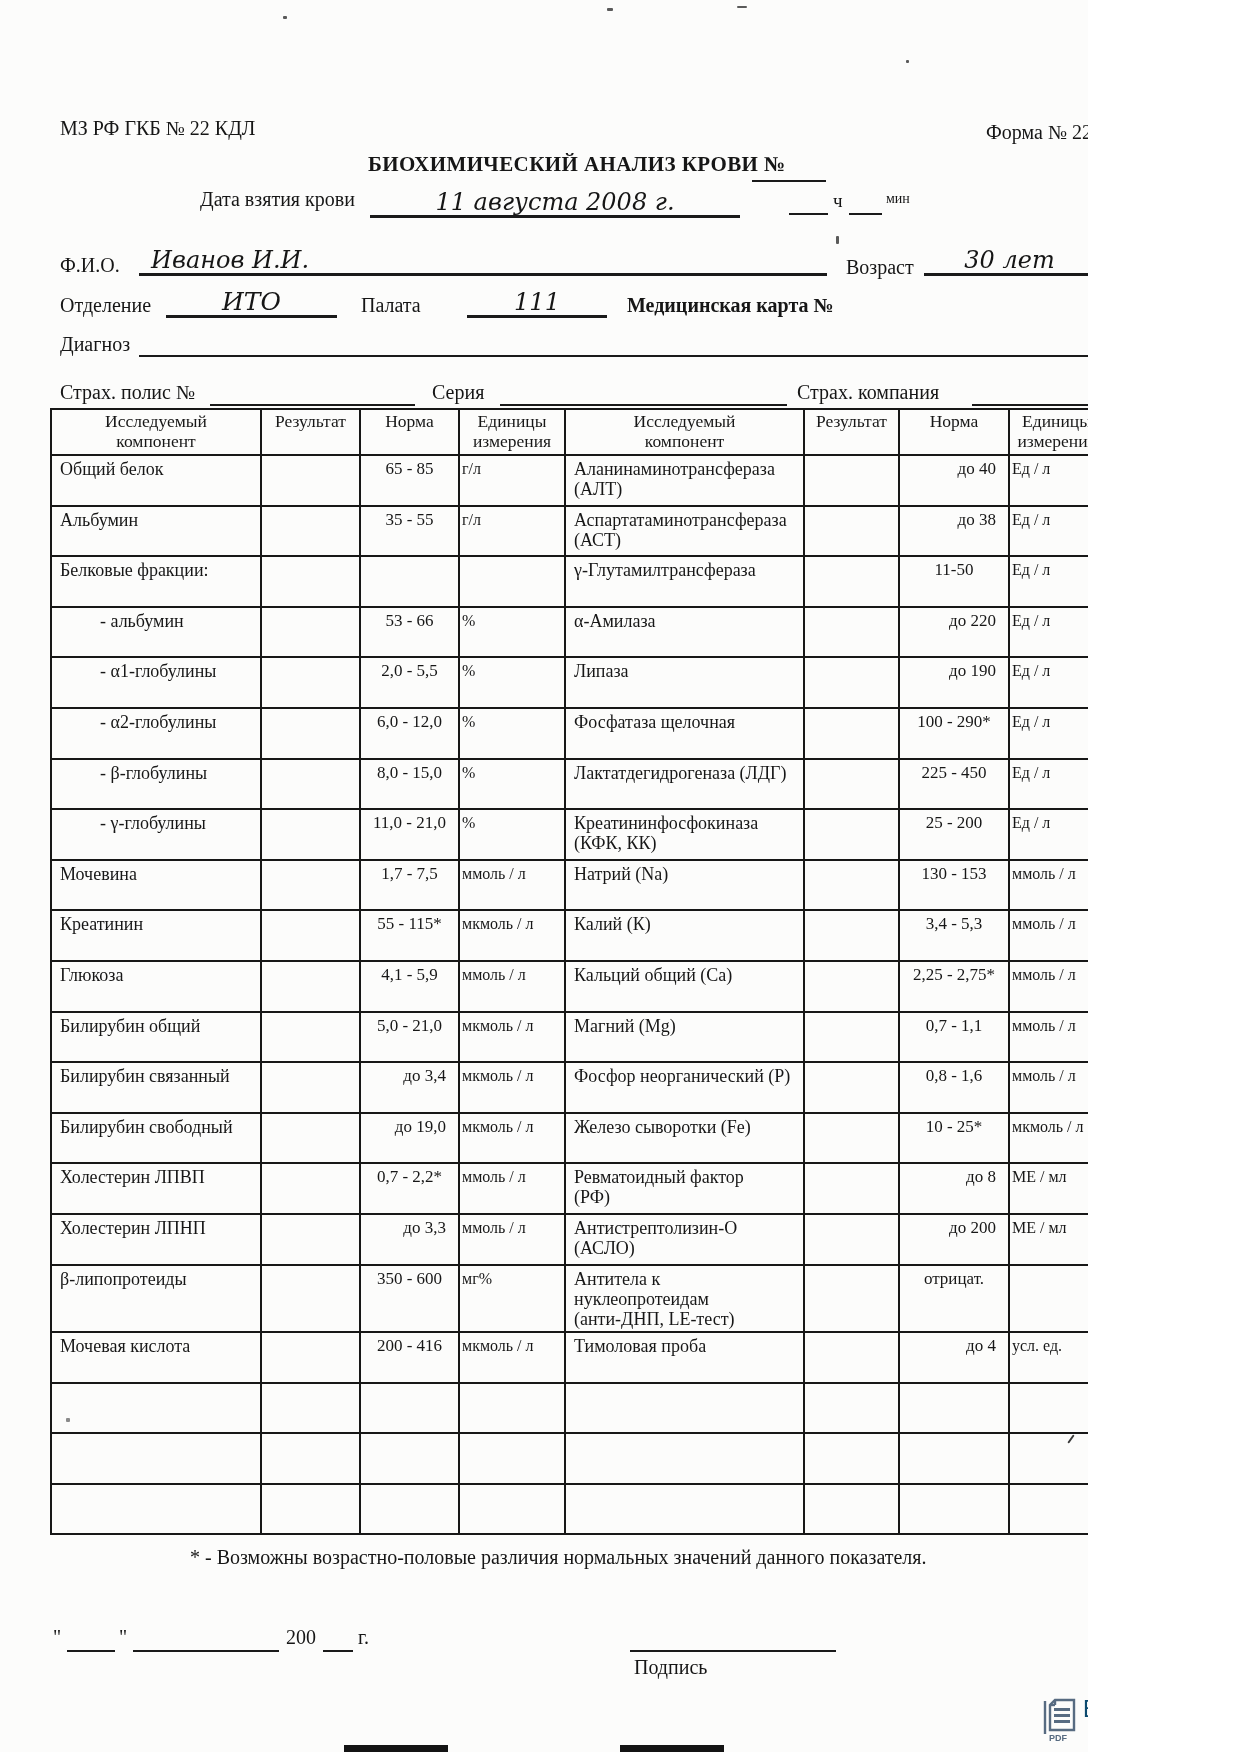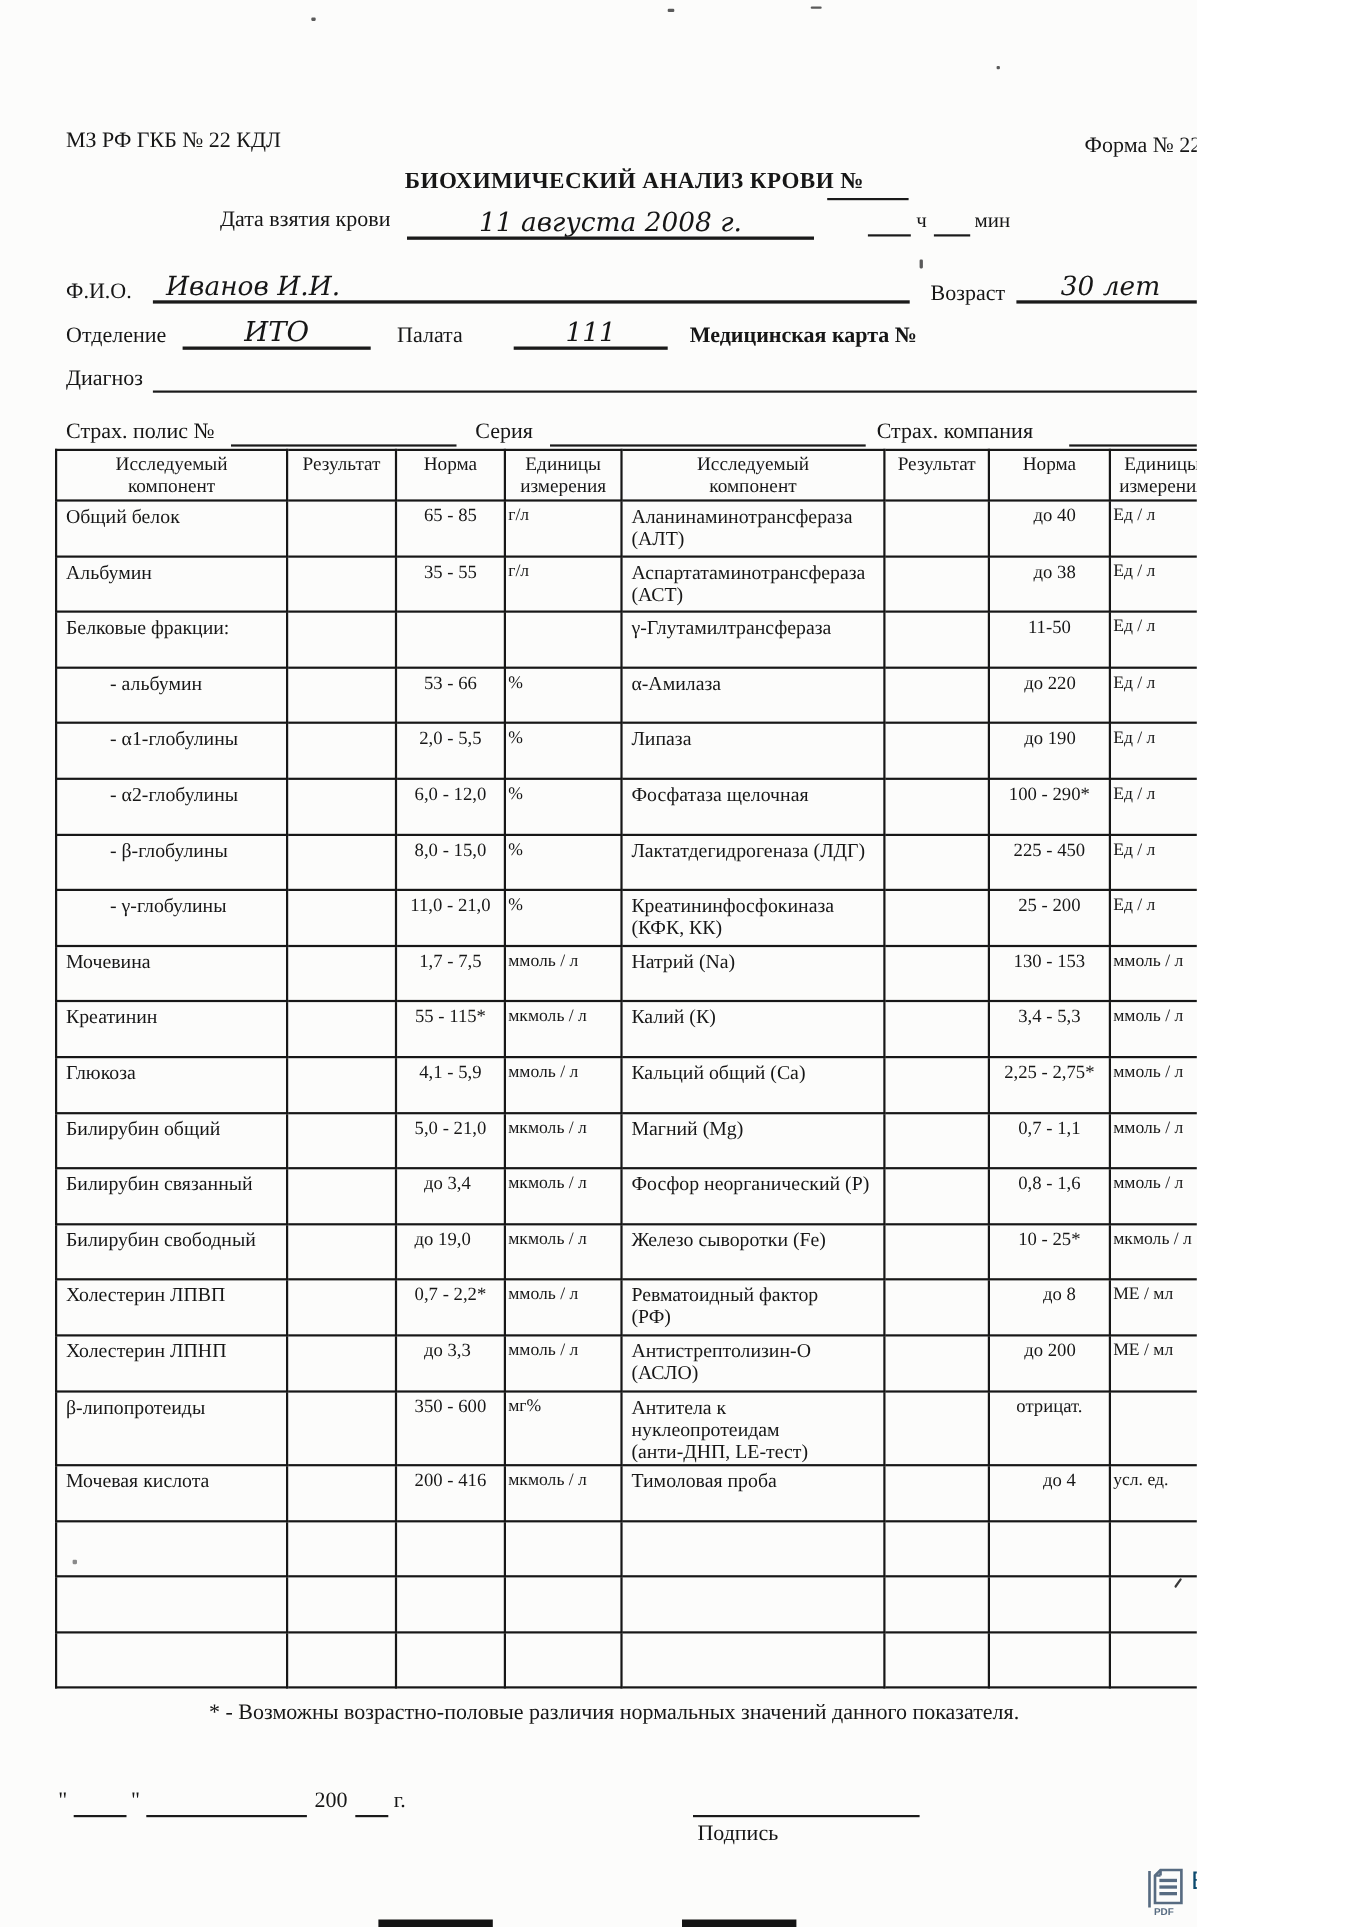--- a/index.html
+++ b/index.html
@@ -29,21 +29,21 @@
   }
   table.lab th {
     font-weight:normal; font-size:17.5px; text-align:center;
     height:42px; padding:1px 2px; line-height:1.15; white-space:pre-line;
   }
   table.lab td { height:42.6px; box-sizing:content-box; }
   td.name { font-size:18px; padding:3px 4px 2px 8px; line-height:1.12; white-space:pre-line; text-align:left; }
   td.name.indent { padding-left:48px; }
   td.result { }
   td.norm { font-size:17px; text-align:center; padding:4px 4px 2px 4px; line-height:1.1; white-space:nowrap; }
-  td.norm.right { text-align:right; padding-right:30px;margin-left:12px; }
+  td.norm.right { text-align:right; padding-right:12px;margin-left:12px; }
   td.unit { font-size:16px; text-align:left; padding:4px 2px 2px 2px; line-height:1.1; white-space:nowrap; }
 
   .footnote { font-size:20px; white-space:nowrap; }
 
   
   .wm { display:flex; align-items:flex-start; gap:7px; font-family:"Liberation Sans", sans-serif; }
   .wm-texts { display:flex; flex-direction:column; }
   .wm-brand { font-size:23px; letter-spacing:0.8px; line-height:1.0; }
   .wm-tagline { font-size:11px; letter-spacing:0.2px; margin-top:2px; }
 
@@ -60,21 +60,21 @@
   <div class="abs title" style="left:368px; top:152px;">БИОХИМИЧЕСКИЙ АНАЛИЗ КРОВИ №</div>
   <div class="abs" style="left:752px; top:156px; width:74px; height:24px; border-bottom:2.5px solid #1a1a1a;"></div>
 
   <div class="abs lbl" style="left:200px; top:188px;">Дата взятия крови</div>
   <div class="abs ul" style="left:370px; top:182px; width:370px; height:33px; border-bottom-width:3px;">
     <span class="hand">11 августа 2008 г.</span>
   </div>
   <div class="abs ul" style="left:789px; top:192px; width:39px; height:21px;"></div>
   <div class="abs lbl" style="left:833px; top:191px; font-size:19px;">ч</div>
   <div class="abs ul" style="left:849px; top:192px; width:33px; height:21px;"></div>
-  <div class="abs lbl" style="left:886px; top:191px; font-size:19px;">мин</div>
+  <div class="abs lbl" style="left:886px; top:191px; font-size:14px;">мин</div>
 
   <div class="abs lbl" style="left:60px; top:254px;">Ф.И.О.</div>
   <div class="abs ul left-text" style="left:139px; top:244px; width:676px; height:29px; border-bottom-width:3px;">
     <span class="hand">Иванов И.И.</span>
   </div>
   <div class="abs lbl" style="left:846px; top:256px;">Возраст</div>
   <div class="abs ul" style="left:924px; top:244px; width:171px; height:29px; border-bottom-width:3px;">
     <span class="hand">30 лет</span>
   </div>
 

